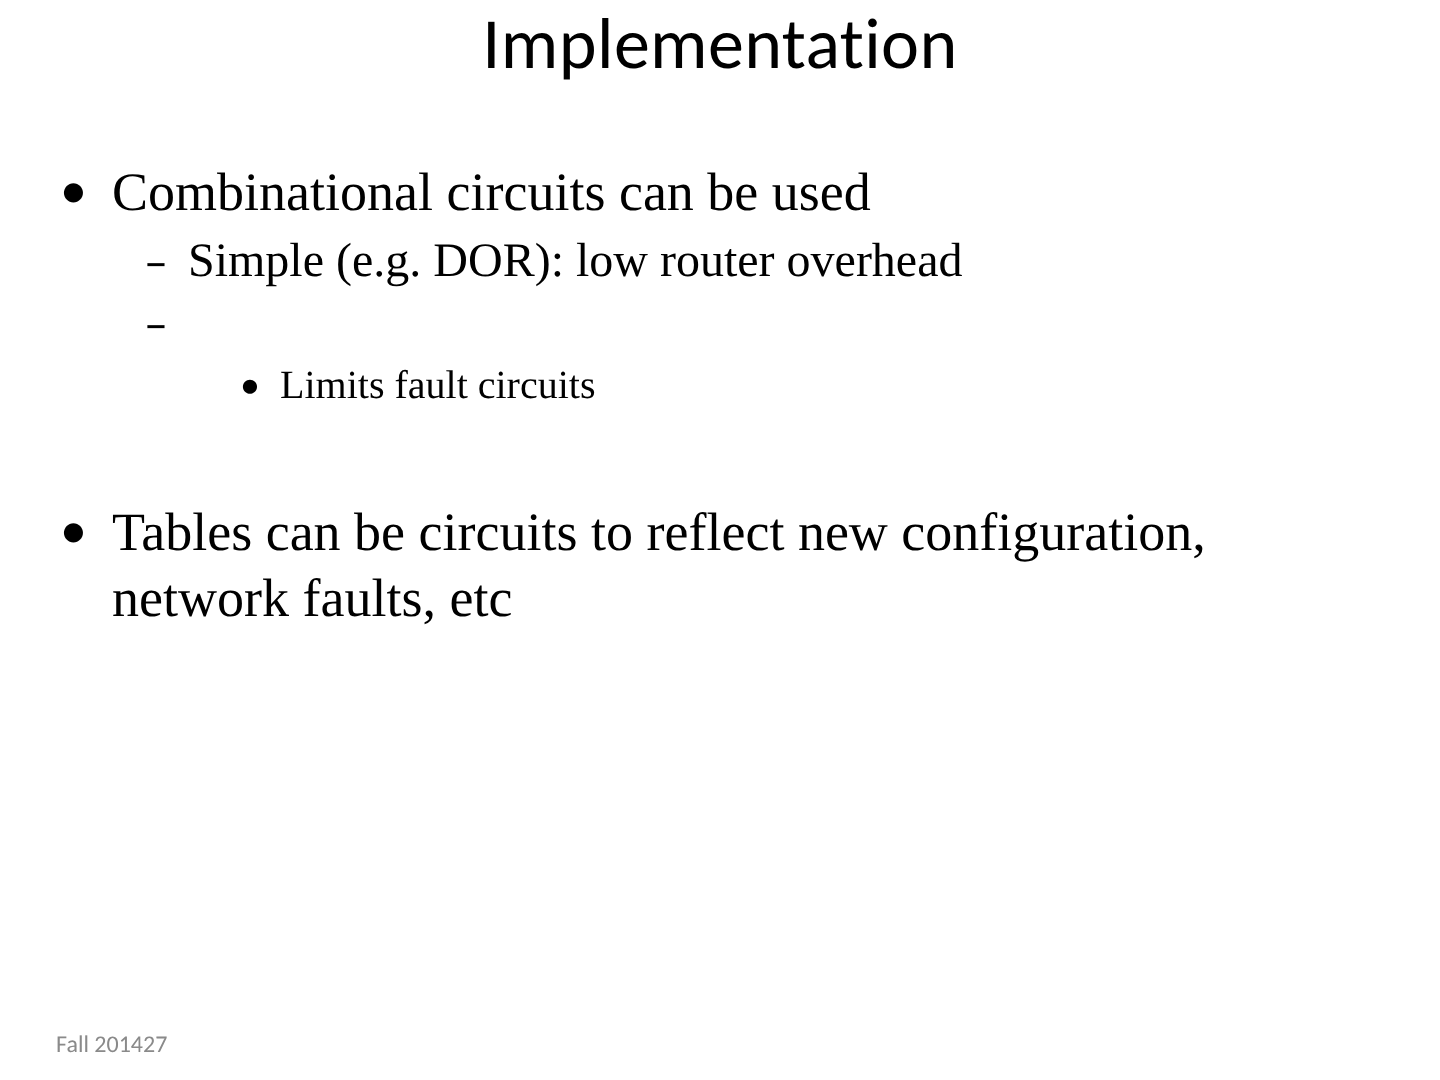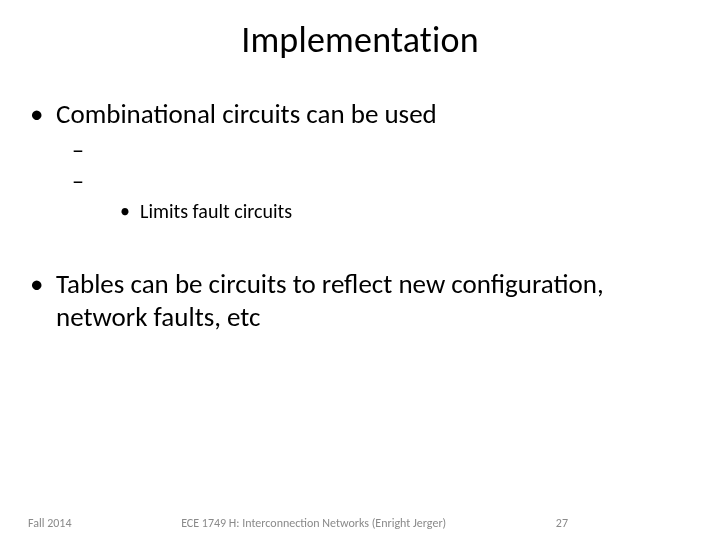--- a/index.html
+++ b/index.html
@@ -1,47 +1,48 @@
 <!DOCTYPE html>
 <html><head>
 <meta charset="utf-8">
 <style>
   * { margin: 0; padding: 0; box-sizing: border-box; }
   html, body { width: 720px; height: 540px; background: #fff; font-family: Calibri, "Segoe UI", Arial, sans-serif; color: #000; }
   .slide { position: relative; width: 720px; height: 540px; }
-  .title { text-align: center; font-size: 36px; font-weight: 400; padding-top: 18px; letter-spacing: 0.2px; }
+  .title { text-align: center; font-size: 36px; font-weight: 400; letter-spacing: 0.2px; }
   .body { padding: 36px 30px 0 30px; }
   .b1 { font-size: 27px; line-height: 1.22; margin-bottom: 4px; display: flex; }
   .b1 .dot { width: 26px; flex: 0 0 26px; text-align: left; font-size: 27px; }
   .b2 { font-size: 24px; line-height: 1.22; margin-left: 42px; margin-bottom: 2px; display: flex; }
   .b2 .dash { width: 22px; flex: 0 0 22px; }
   .b3 { font-size: 20px; line-height: 1.25; margin-left: 90px; margin-top: 4px; display: flex; }
   .b3 .dot { width: 20px; flex: 0 0 20px; font-size: 20px; }
   .gap { height: 44px; }
   .footer { position: absolute; bottom: 10px; left: 0; width: 580px; display: flex; align-items: center; font-size: 12px; color: #8a8a8a; padding: 0 12px 0 28px; }
   .footer .ft-left { flex: 0 0 auto; }
   .footer .ft-center { flex: 1 1 auto; text-align: center; }
   .footer .ft-right { flex: 0 0 auto; }
-  .txt { display: inline; }
+  .txt { display: inline; font-family: Liberation Serif, serif; }
 </style>
 </head>
 <body>
 <div class="slide">
 
   <div class="title">Implementation</div>
 
   <div class="body">
 
     <div class="b1">
       <span class="dot">•</span>
       <span class="txt">Combinational circuits can be used</span>
     </div>
 
     <div class="b2">
       <span class="dash">–</span>
+      <span class="txt">Simple (e.g. DOR): low router overhead</span>
     </div>
 
     <div class="b2">
       <span class="dash">–</span>
     </div>
 
     <div class="b3">
       <span class="dot">•</span>
       <span class="txt">Limits fault circuits</span>
     </div>
@@ -50,17 +51,16 @@
 
     <div class="b1">
       <span class="dot">•</span>
       <span class="txt">Tables can be circuits to reflect new configuration, network faults, etc</span>
     </div>
 
   </div>
 
   <div class="footer">
     <span class="ft-left">Fall 2014</span>
-    <span class="ft-center">ECE 1749 H: Interconnection Networks (Enright Jerger)</span>
     <span class="ft-right">27</span>
   </div>
 
 </div>
 
 </body></html>

